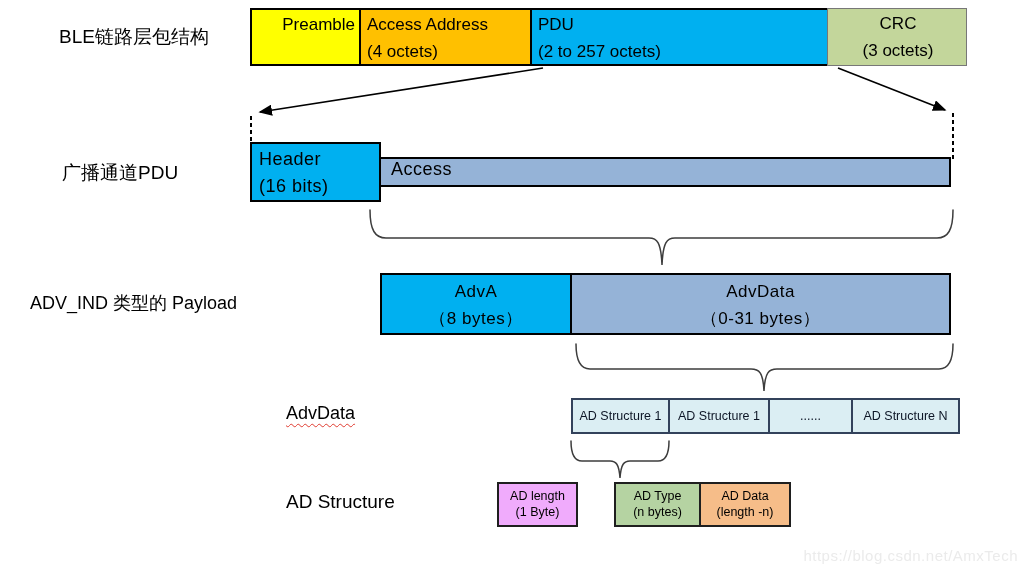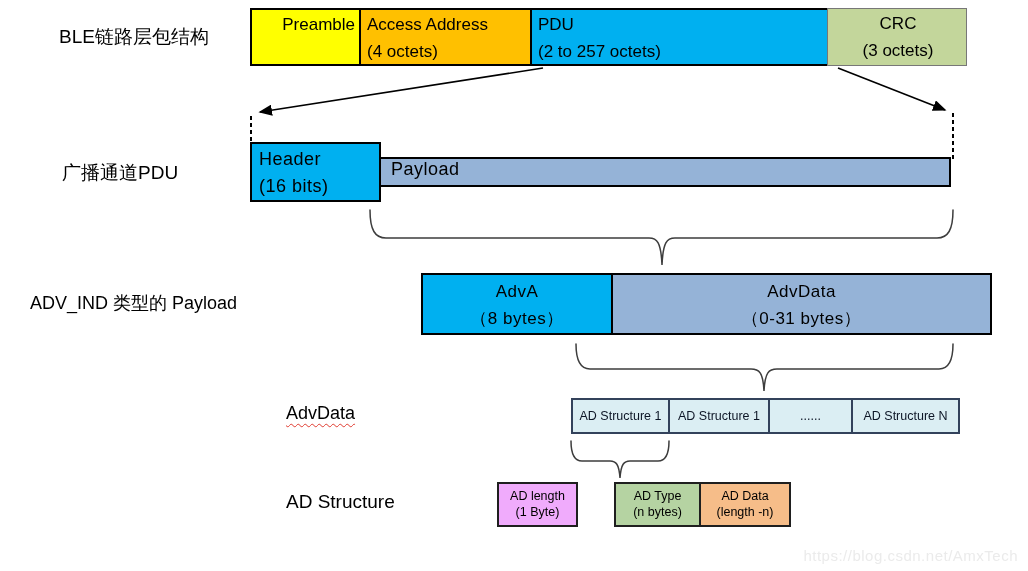--- a/index.html
+++ b/index.html
@@ -32,21 +32,21 @@
 
   
   .row-pdu { left:250px; top:143px; height:57px;align-items:center; }
   .row-pdu .cell { font-size:18px; letter-spacing:0.5px; }
   .w-header  { width:131px; padding:2px 4px 0 7px; line-height:27px; }
   .w-payload { width:572px; display:flex; align-items:flex-end; padding:0 0 5px 10px; }
 
   
   .row-payload { left:380px; top:273px; height:62px; }
   .row-payload .cell { font-size:17px; line-height:27px; text-align:center; padding-top:3px; letter-spacing:0.5px; }
-  .w-adva    { width:192px;margin-left:41px; }
+  .w-adva    { width:192px; }
   .w-advdata { width:381px; }
 
   
   .row-advdata { left:571px; top:398px; height:36px; }
   .row-advdata .cell {
     border:2px solid #33425b; background:#dbeef3;
     font-size:12.5px; display:flex; align-items:center; justify-content:center;
     color:#0d1626;
   }
   .w-ads1a { width:99px; }
@@ -102,21 +102,21 @@
       <div>(3 octets)</div>
     </div>
   </div>
 
   <div class="row row-pdu">
     <div class="cell w-header" style="background: rgb(0, 176, 240);">
       <div>Header</div>
       <div>(16 bits)</div>
     </div>
     <div class="cell w-payload" style="background: rgb(149, 179, 215);">
-      <div>Payload</div>
+      <div>Access</div>
     </div>
   </div>
 
   <div class="row row-payload">
     <div class="cell w-adva" style="background: rgb(0, 176, 240);">
       <div>AdvA</div>
       <div>（8 bytes）</div>
     </div>
     <div class="cell w-advdata" style="background: rgb(149, 179, 215);">
       <div>AdvData</div>

